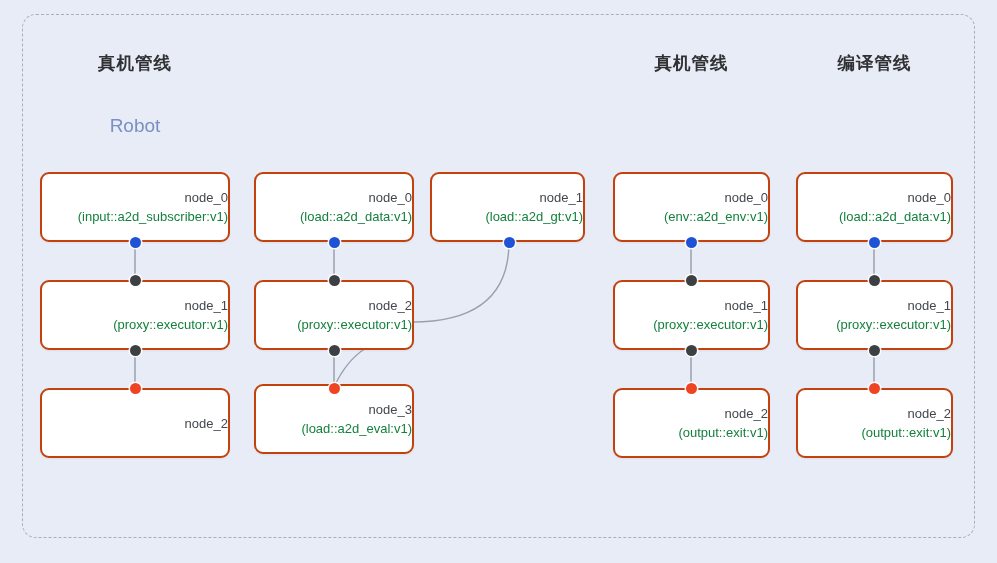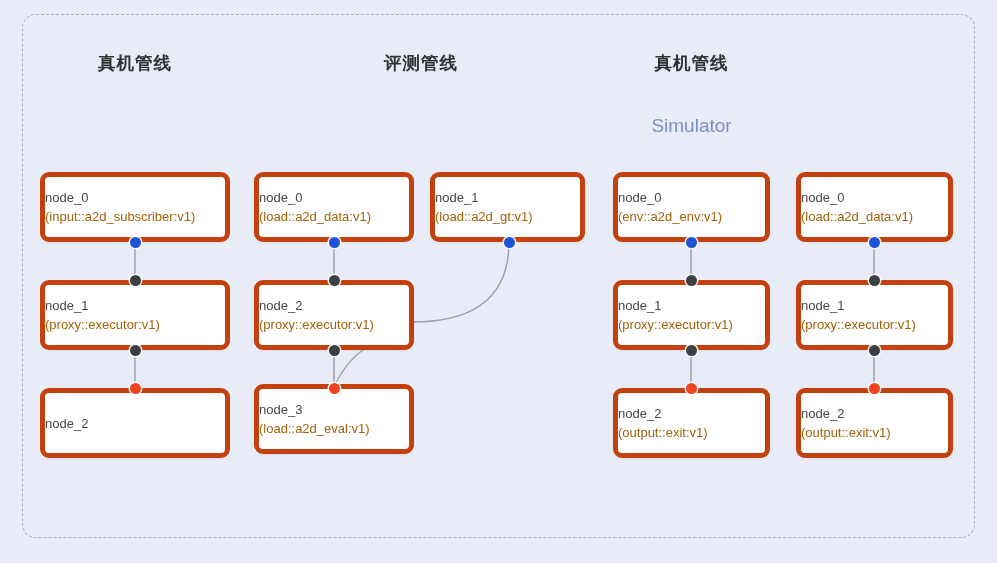--- a/index.html
+++ b/index.html
@@ -59,38 +59,38 @@
     margin-top: 40px;
     line-height: 24px;
     height: 24px;
     white-space: nowrap;
     font-weight: normal;
   }
   .node {
     position: absolute;
     box-sizing: border-box;
     background: #ffffff;
-    border: 5px solid #c2410c;
+    border: 2px solid #c2410c;
     border-radius: 9px;
     box-shadow: 0 1px 2px rgba(30,40,70,0.07);
     display: flex;
     flex-direction: column;
-    align-items: flex-start;
+    align-items: flex-end;
     justify-content: center;
     z-index: 3;
   }
   .node-title {
     font-size: 13px;
     color: #43474d;
     line-height: 19px;
     white-space: nowrap;
   }
   .node-sub {
     font-size: 13px;
-    color: #a16207;
+    color: #15803d;
     line-height: 19px;
     white-space: nowrap;
   }
   .port {
     position: absolute;
     width: 11px;
     height: 11px;
     border-radius: 50%;
     z-index: 6;
     box-shadow: 0 0 0 1.5px rgba(255,255,255,0.9);
@@ -141,20 +141,21 @@
     <line class="link-line" x1="691" y1="350" x2="691" y2="387"></line>
 
     <line class="link-line" x1="874" y1="242" x2="874" y2="279"></line>
     <line class="link-line" x1="874" y1="350" x2="874" y2="387"></line>
   </svg>
 
   <div class="columns">
 
     <div class="column" style="left:40px; width:190px;">
       <div class="col-title">真机管线</div>
+      <div class="col-subtitle">Robot</div>
     </div>
 
     <div class="node" style="left:40px; top:172px; width:190px; height:70px;">
       <div class="node-title">node_0</div>
       <div class="node-sub">(input::a2d_subscriber:v1)</div>
     </div>
     <div class="port port-blue" style="left:129.5px; top:236.5px;"></div>
 
     <div class="node" style="left:40px; top:280px; width:190px; height:70px;">
       <div class="node-title">node_1</div>
@@ -162,21 +163,20 @@
     </div>
     <div class="port port-black" style="left:129.5px; top:274.5px;"></div>
     <div class="port port-black" style="left:129.5px; top:344.5px;"></div>
 
     <div class="node" style="left:40px; top:388px; width:190px; height:70px;">
       <div class="node-title">node_2</div>
     </div>
     <div class="port port-red" style="left:129.5px; top:382.5px;"></div>
 
     <div class="column" style="left:326px; width:190px;">
-      <div class="col-title">评测管线</div>
     </div>
 
     <div class="node" style="left:254px; top:172px; width:160px; height:70px;">
       <div class="node-title">node_0</div>
       <div class="node-sub">(load::a2d_data:v1)</div>
     </div>
     <div class="port port-blue" style="left:328.5px; top:236.5px;"></div>
 
     <div class="node" style="left:430px; top:172px; width:155px; height:70px;">
       <div class="node-title">node_1</div>
@@ -192,21 +192,20 @@
     <div class="port port-black" style="left:328.5px; top:344.5px;"></div>
 
     <div class="node" style="left:254px; top:384px; width:160px; height:70px;">
       <div class="node-title">node_3</div>
       <div class="node-sub">(load::a2d_eval:v1)</div>
     </div>
     <div class="port port-red" style="left:328.5px; top:382.5px;"></div>
 
     <div class="column" style="left:613px; width:157px;">
       <div class="col-title">真机管线</div>
-      <div class="col-subtitle">Simulator</div>
     </div>
 
     <div class="node" style="left:613px; top:172px; width:157px; height:70px;">
       <div class="node-title">node_0</div>
       <div class="node-sub">(env::a2d_env:v1)</div>
     </div>
     <div class="port port-blue" style="left:685.5px; top:236.5px;"></div>
 
     <div class="node" style="left:613px; top:280px; width:157px; height:70px;">
       <div class="node-title">node_1</div>
@@ -215,20 +214,21 @@
     <div class="port port-black" style="left:685.5px; top:274.5px;"></div>
     <div class="port port-black" style="left:685.5px; top:344.5px;"></div>
 
     <div class="node" style="left:613px; top:388px; width:157px; height:70px;">
       <div class="node-title">node_2</div>
       <div class="node-sub">(output::exit:v1)</div>
     </div>
     <div class="port port-red" style="left:685.5px; top:382.5px;"></div>
 
     <div class="column" style="left:796px; width:157px;">
+      <div class="col-title">编译管线</div>
     </div>
 
     <div class="node" style="left:796px; top:172px; width:157px; height:70px;">
       <div class="node-title">node_0</div>
       <div class="node-sub">(load::a2d_data:v1)</div>
     </div>
     <div class="port port-blue" style="left:868.5px; top:236.5px;"></div>
 
     <div class="node" style="left:796px; top:280px; width:157px; height:70px;">
       <div class="node-title">node_1</div>

